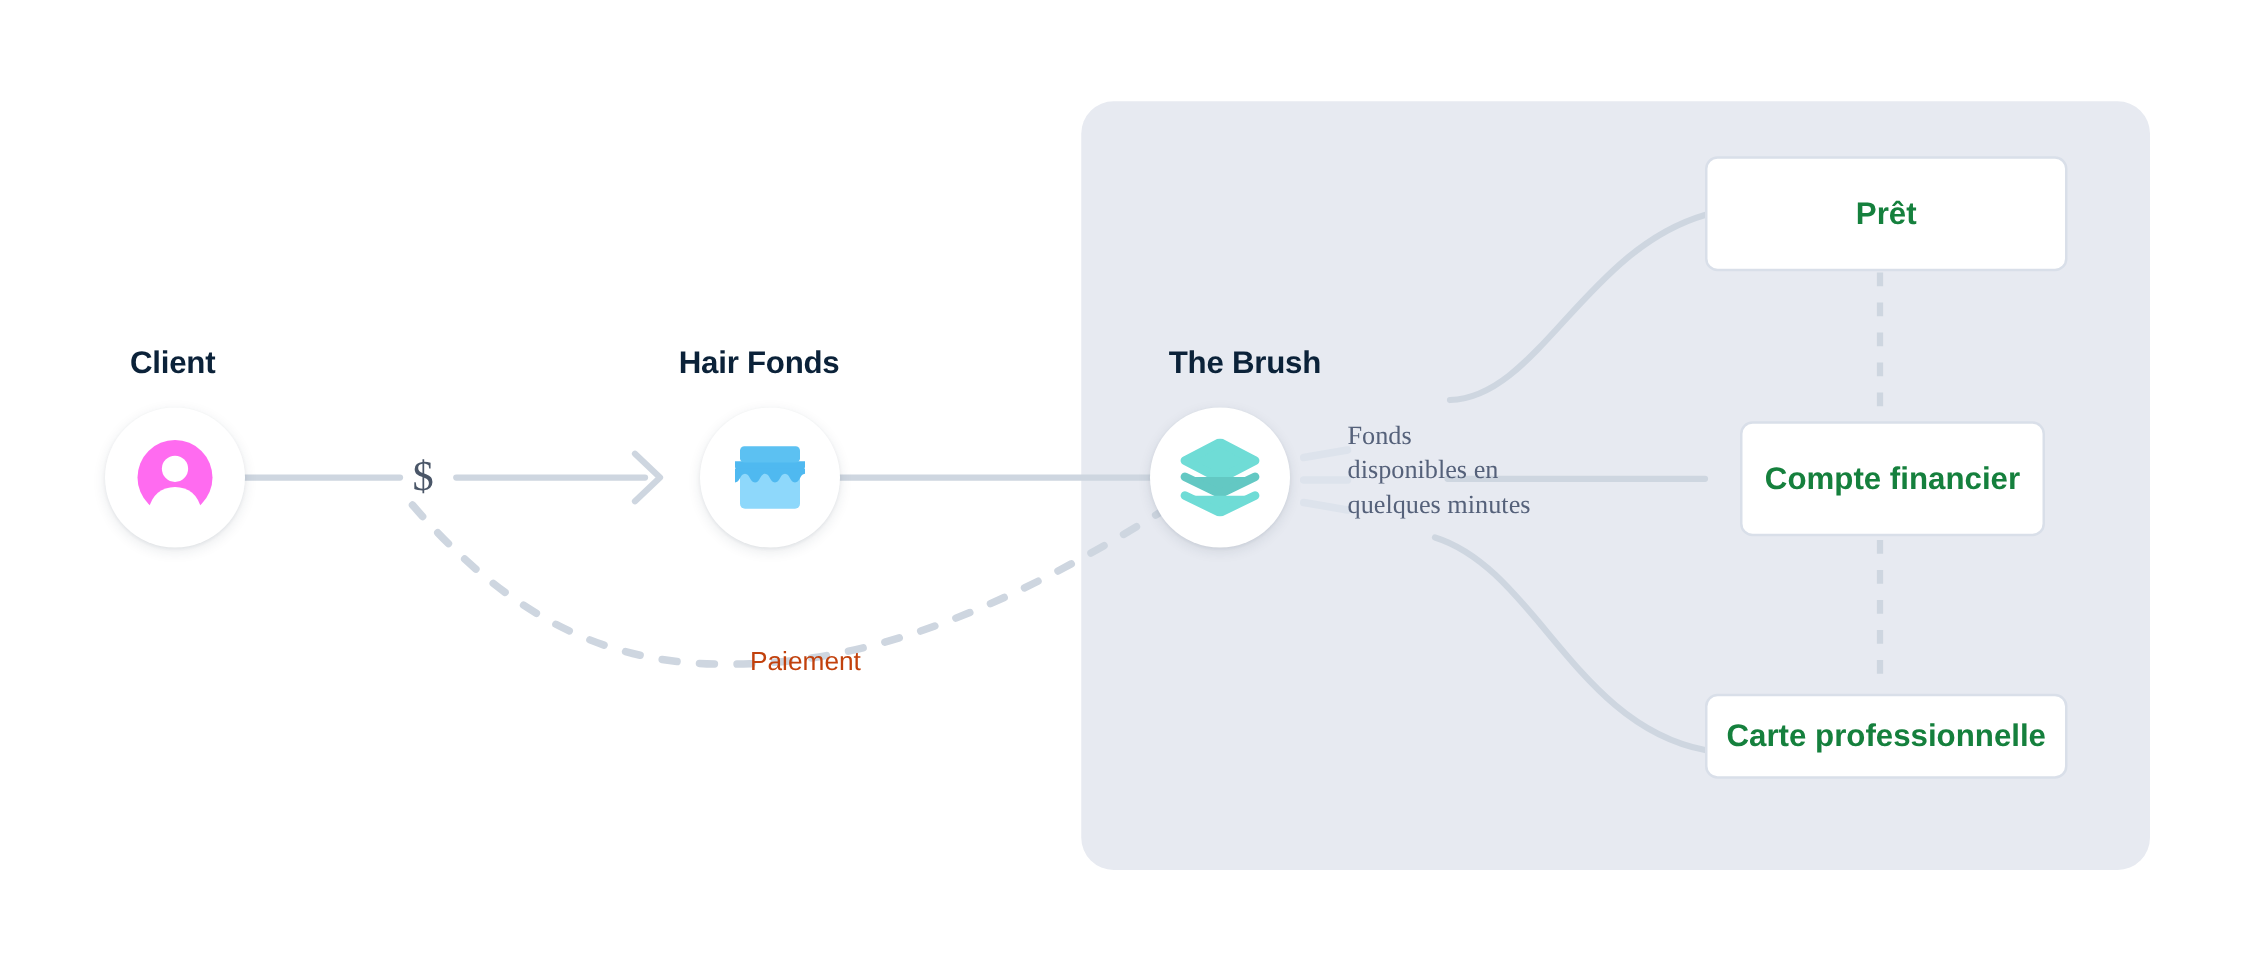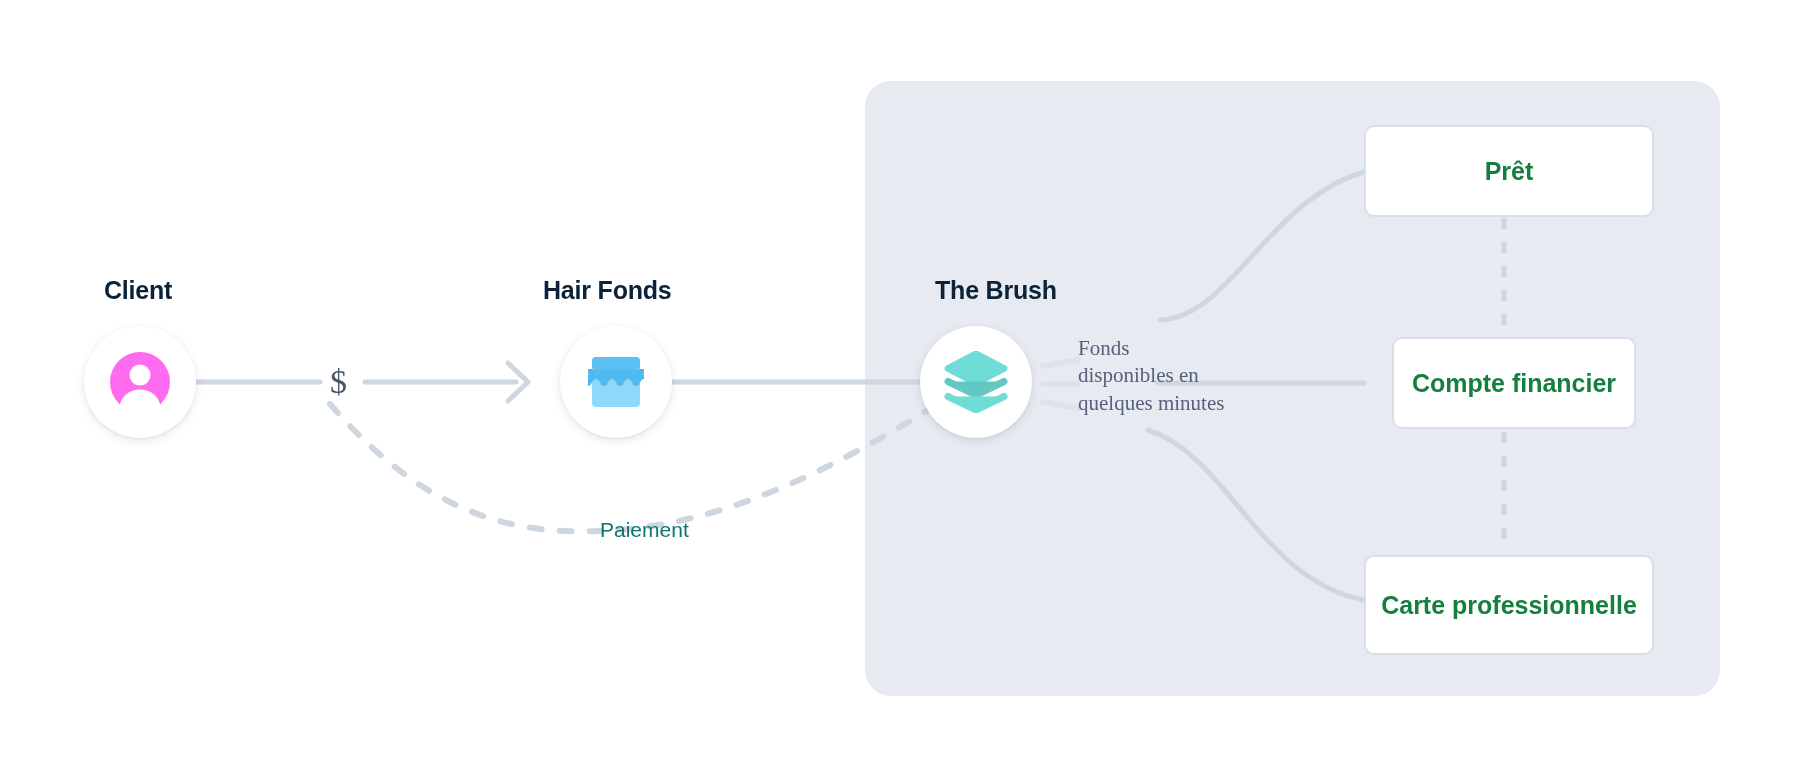--- a/index.html
+++ b/index.html
@@ -74,21 +74,21 @@
   .dollar-sign {
     position: absolute;
     font-size: 34px;
     color: #4a5668;
     font-weight: 400;
     font-family: "Liberation Serif", serif;
   }
   .edge-label {
     position: absolute;
     font-size: 21px;
-    color: #0f766e;
+    color: #c2410c;
     white-space: nowrap;
   }
   .funds-note {
     position: absolute;
     font-size: 21px;
     color: #55617a;
     line-height: 1.30;
     white-space: pre-line;
   }
 </style>
@@ -164,16 +164,16 @@
   </div>
 
   <div class="funds-note" style="left:1078px; top:335px;font-family:Liberation Serif, serif;">Fonds
 disponibles en
 quelques minutes</div>
 
   <div class="outcome-box" style="left:1364px; top:125px; width:290px; height:92px;">Prêt</div>
 
   <div class="outcome-box" style="left:1364px; top:337px; width:244px; height:92px;margin-left:28px;">Compte financier</div>
 
-  <div class="outcome-box" style="left:1364px; top:555px; width:290px; height:100px;">Carte
+  <div class="outcome-box" style="left:1364px; top:555px; width:290px; height:68px;">Carte
 professionnelle</div>
 
 </div>
 
 </body></html>

